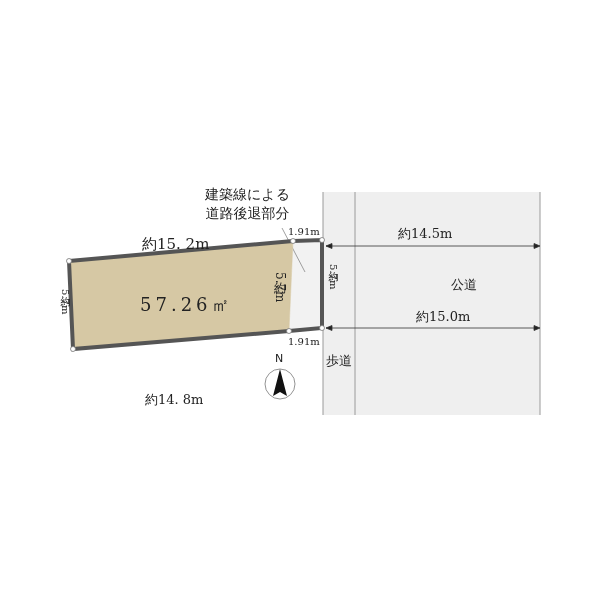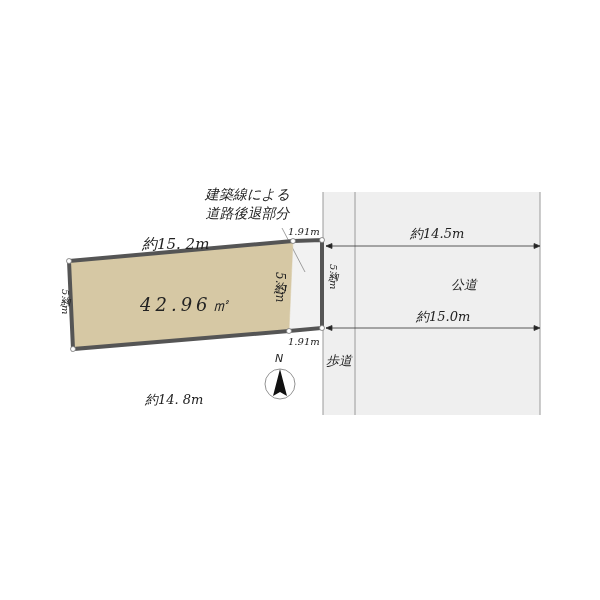--- a/index.html
+++ b/index.html
@@ -1,19 +1,19 @@
 <!DOCTYPE html>
 <html><head>
   <meta charset="utf-8">
   <style>
     html, body { margin: 0; padding: 0; background: #ffffff; }
     body { width: 600px; height: 600px; position: relative; overflow: hidden;
            font-family: "DejaVu Serif", "Liberation Serif", serif; color: #222; }
     #canvas { position: absolute; left: 0; top: 0; width: 600px; height: 600px; }
-    .lbl { position: absolute; white-space: nowrap; font-family: "DejaVu Serif", "Liberation Serif", serif; color: #222; font-style: italic; }
+    .lbl { position: absolute; white-space: nowrap; font-family: "DejaVu Serif", "Liberation Serif", serif; color: #222; }
     .vert { writing-mode: vertical-rl; }
   </style>
 </head>
 <body>
 
 <div id="canvas">
   <svg width="600" height="600" viewBox="0 0 600 600" xmlns="http://www.w3.org/2000/svg">
 
     <rect x="323" y="192" width="217" height="223" fill="#efefef"></rect>
     <line x1="323" y1="192" x2="323" y2="415" stroke="#9a9a9a" stroke-width="1"></line>
@@ -62,22 +62,22 @@
   <div class="lbl" style="left:288px; top:226px; font-size:10px;">1.91m</div>
   <div class="lbl" style="left:288px; top:336px; font-size:10px;">1.91m</div>
 
   
   <div class="lbl" style="left:142px; top:235px; font-size:15px;">約15. 2m</div>
   <div class="lbl" style="left:145px; top:351px; font-size:13px;margin-top:40px;">約14. 8m</div>
   <div class="lbl vert" style="left:58px; top:289px; font-size:10px;">約5.7m</div>
   <div class="lbl vert" style="left:271px; top:272px; font-size:12px;">約5.7m</div>
   <div class="lbl vert" style="left:326px; top:264px; font-size:10px;">約5.7m</div>
 
-  <div class="lbl" style="left:140px; top:293px; font-size:18px; letter-spacing:4px;">42.96㎡</div>
+  <div class="lbl" style="left:140px; top:293px; font-size:18px; letter-spacing:4px;">57.26㎡</div>
 
   
-  <div class="lbl" style="left:410px; top:225px; font-size:13px;">約14.5m</div>
+  <div class="lbl" style="left:398px; top:225px; font-size:13px;">約14.5m</div>
   <div class="lbl" style="left:425px; top:276px; font-size:13px;margin-left:26px;">公道</div>
   <div class="lbl" style="left:416px; top:308px; font-size:13px;">約15.0m</div>
   <div class="lbl" style="left:326px; top:352px; font-size:13px;">歩道</div>
 
   <div class="lbl" style="left:275px; top:352px; font-size:11px; font-family:'DejaVu Sans', sans-serif;">N</div>
 </div>
 
 </body></html>

